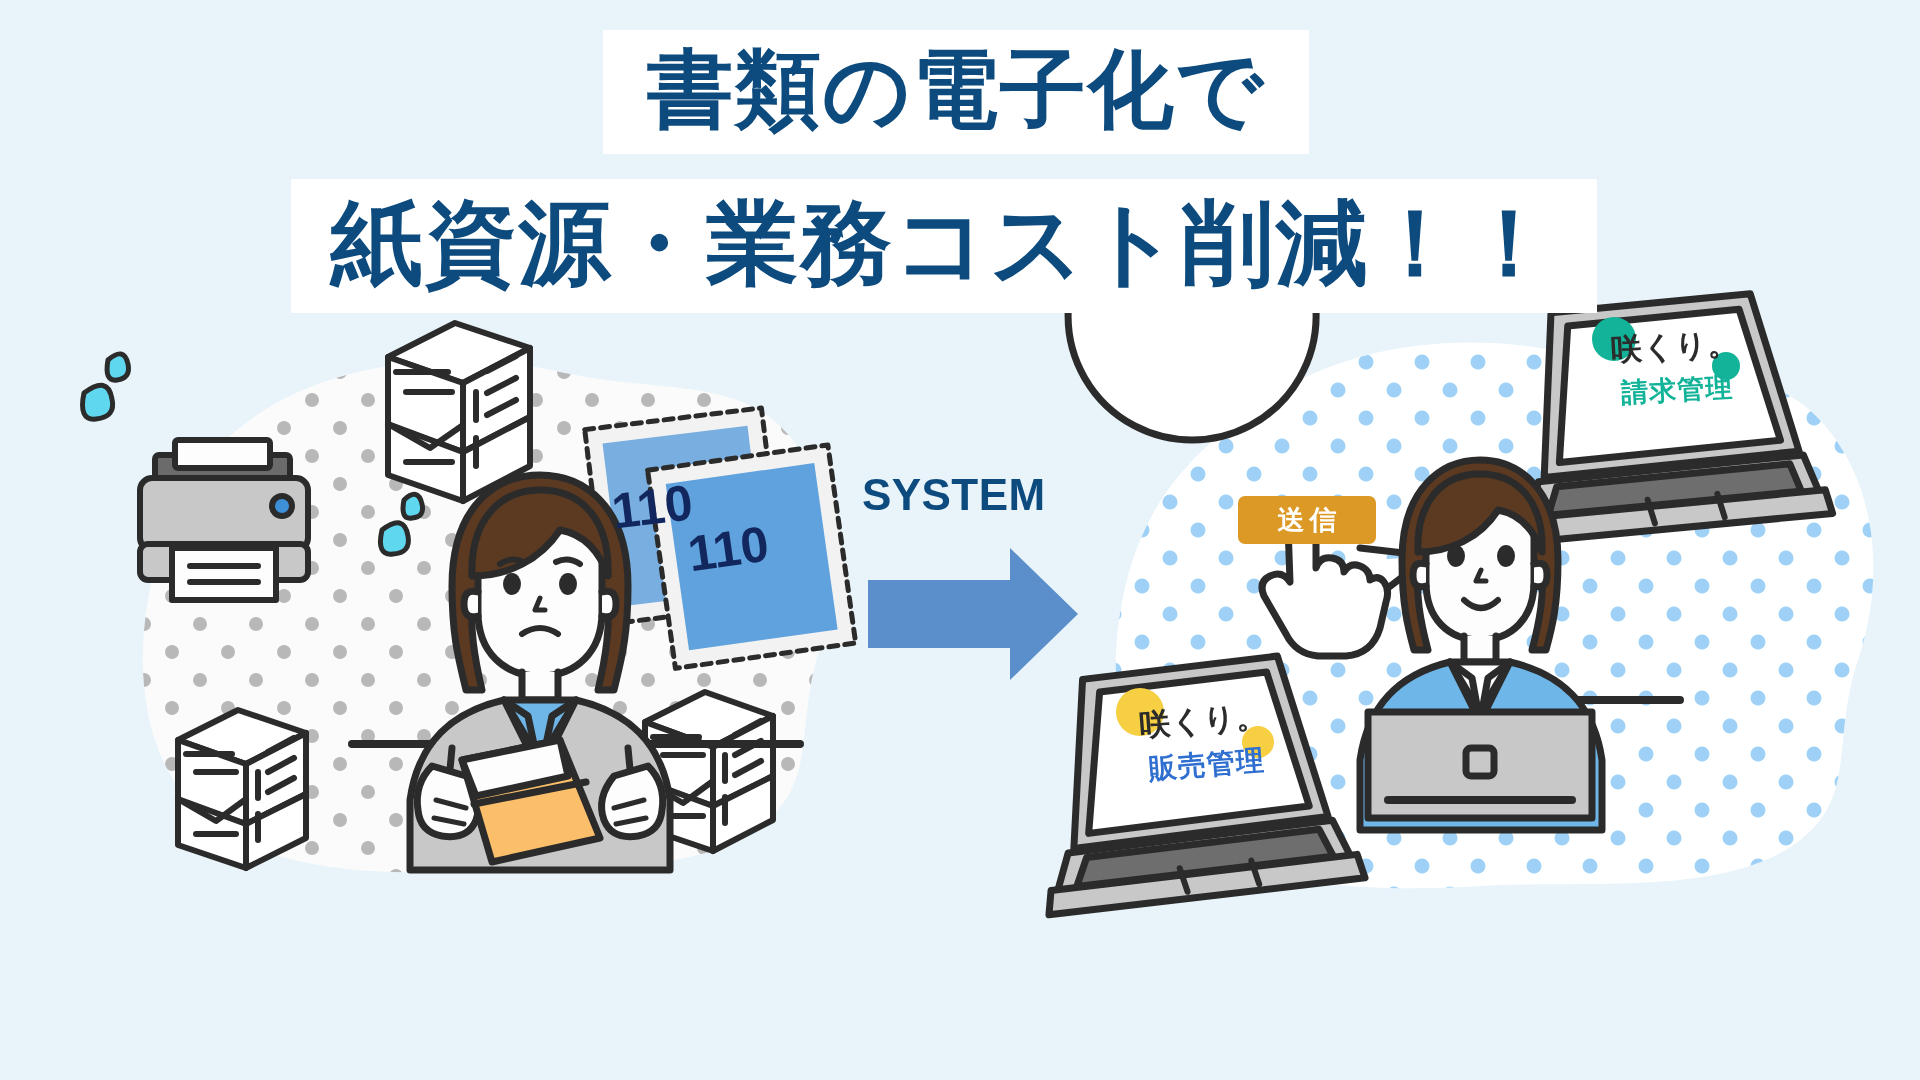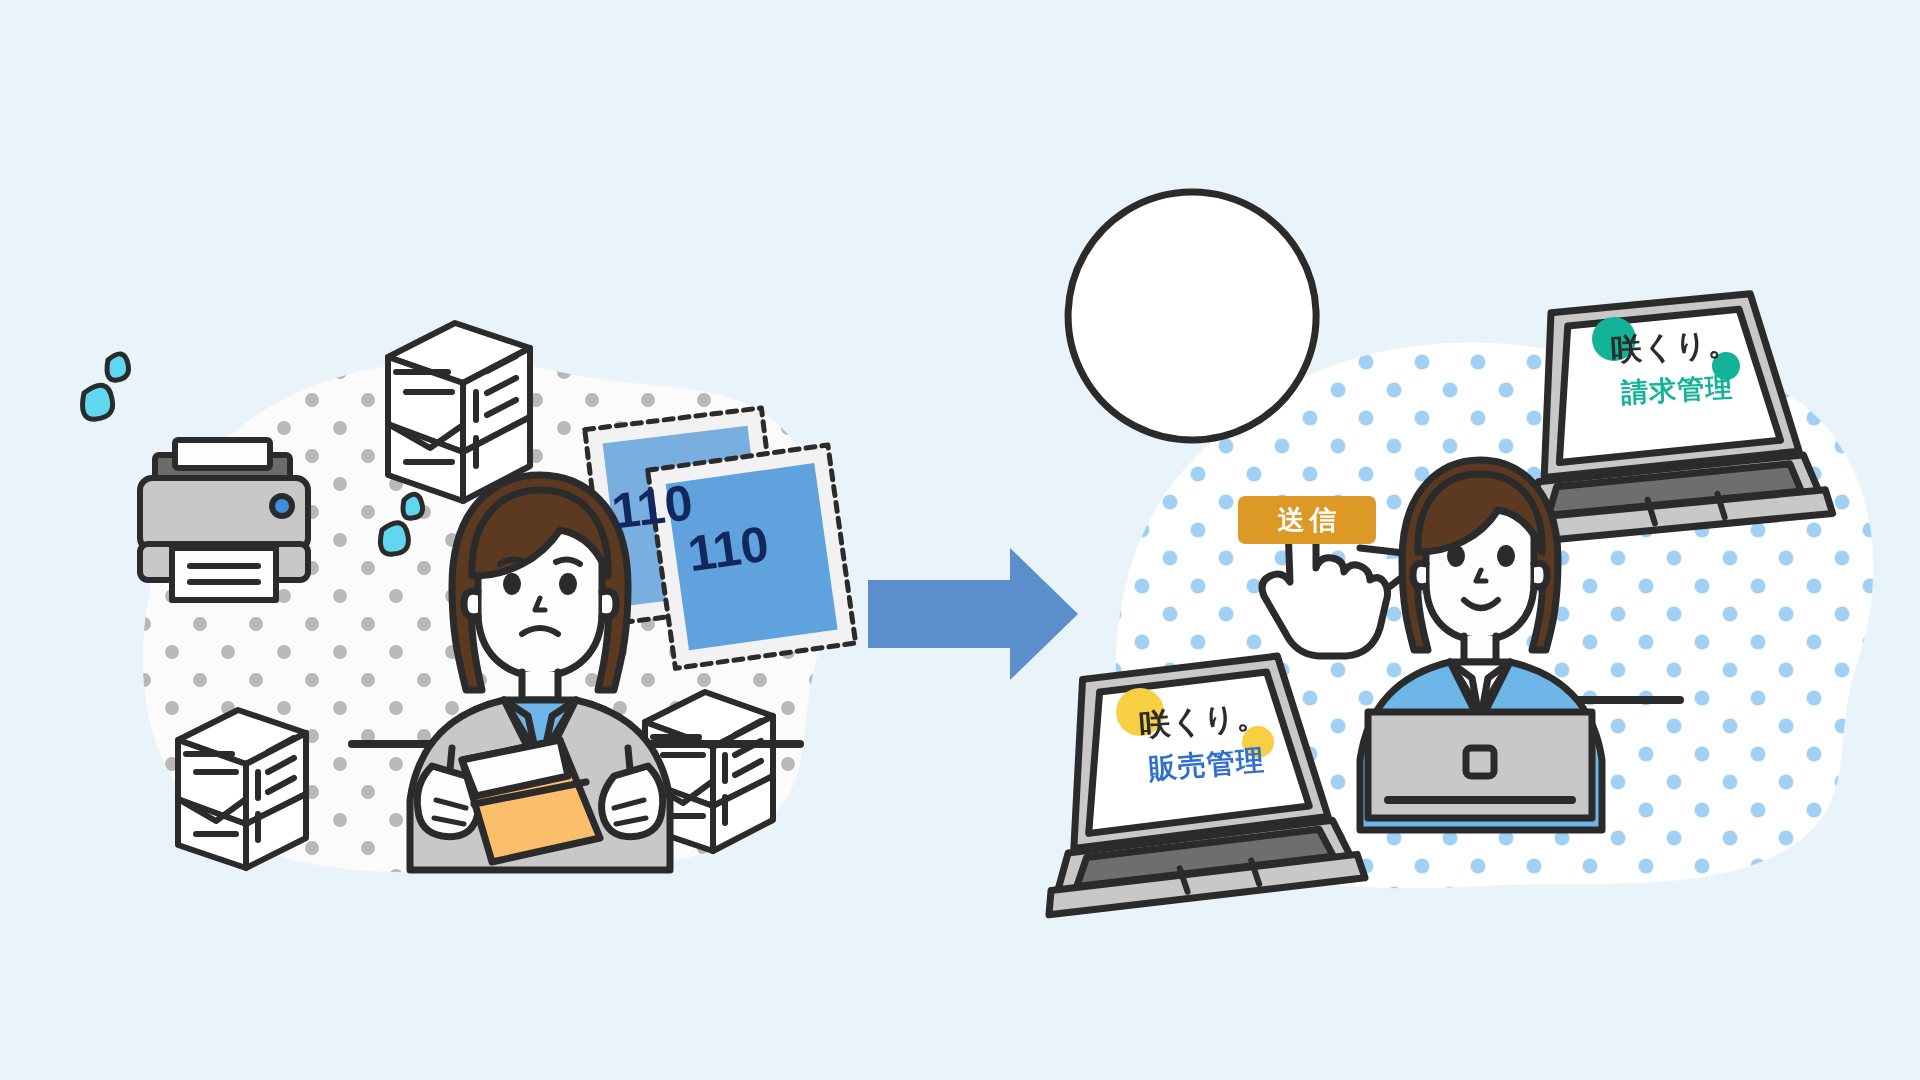--- a/index.html
+++ b/index.html
@@ -322,21 +322,30 @@
         <path d="M1510,662 L1488,678 L1480,722" fill="none"></path>
 
         <path d="M1368,712 L1592,712 L1592,818 L1368,818 Z" fill="#c8c8c8"></path>
         <rect x="1466" y="748" width="28" height="28" rx="5" fill="#c8c8c8"></rect>
         <line x1="1388" y1="800" x2="1572" y2="800" stroke-width="8"></line>
       </g>
 
     </g>
   </svg>
 
-
+  <div class="headline">
+    <div class="hl-row r1">
+      <div class="hl-box l1">書類の電子化で</div>
+    </div>
+    <div class="hl-row r2">
+      <div class="hl-box l2">紙資源・業務コスト削減！！</div>
+    </div>
+  </div>
+
+  <div class="system-label">SYSTEM</div>
 
   <div class="send-btn">送信</div>
 
   <div class="lap-text" id="lap-tr">
     <div class="lap-logo">咲くり。</div>
     <div class="lap-sub">請求管理</div>
   </div>
 
   <div class="lap-text" id="lap-bl">
     <div class="lap-logo">咲くり。</div>

